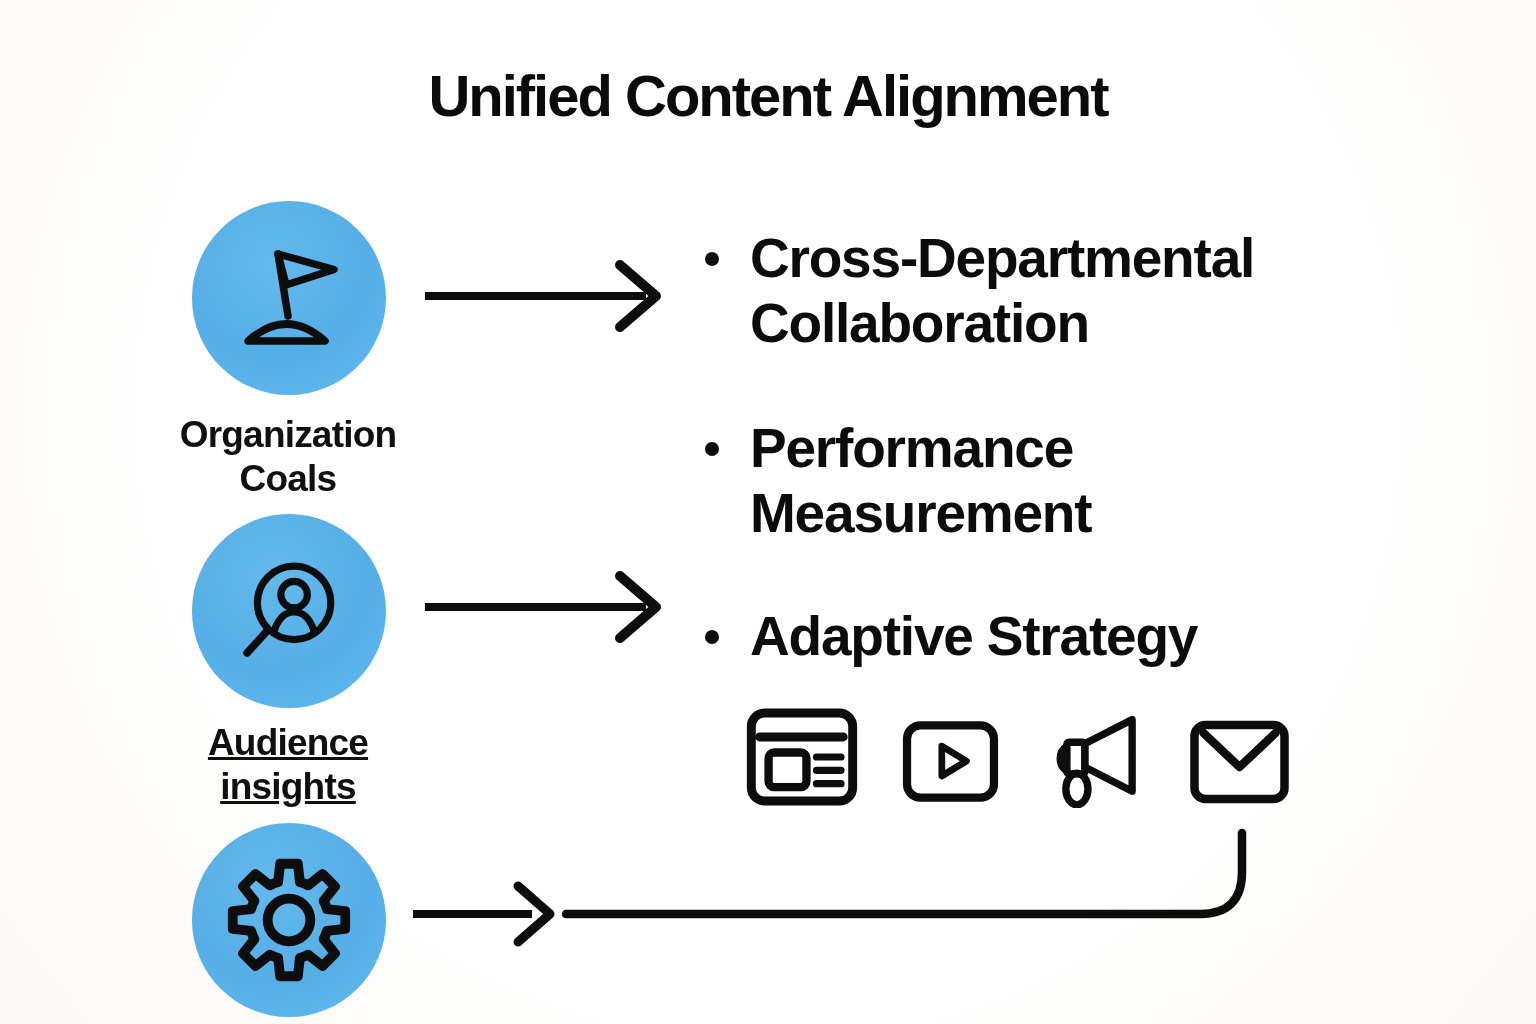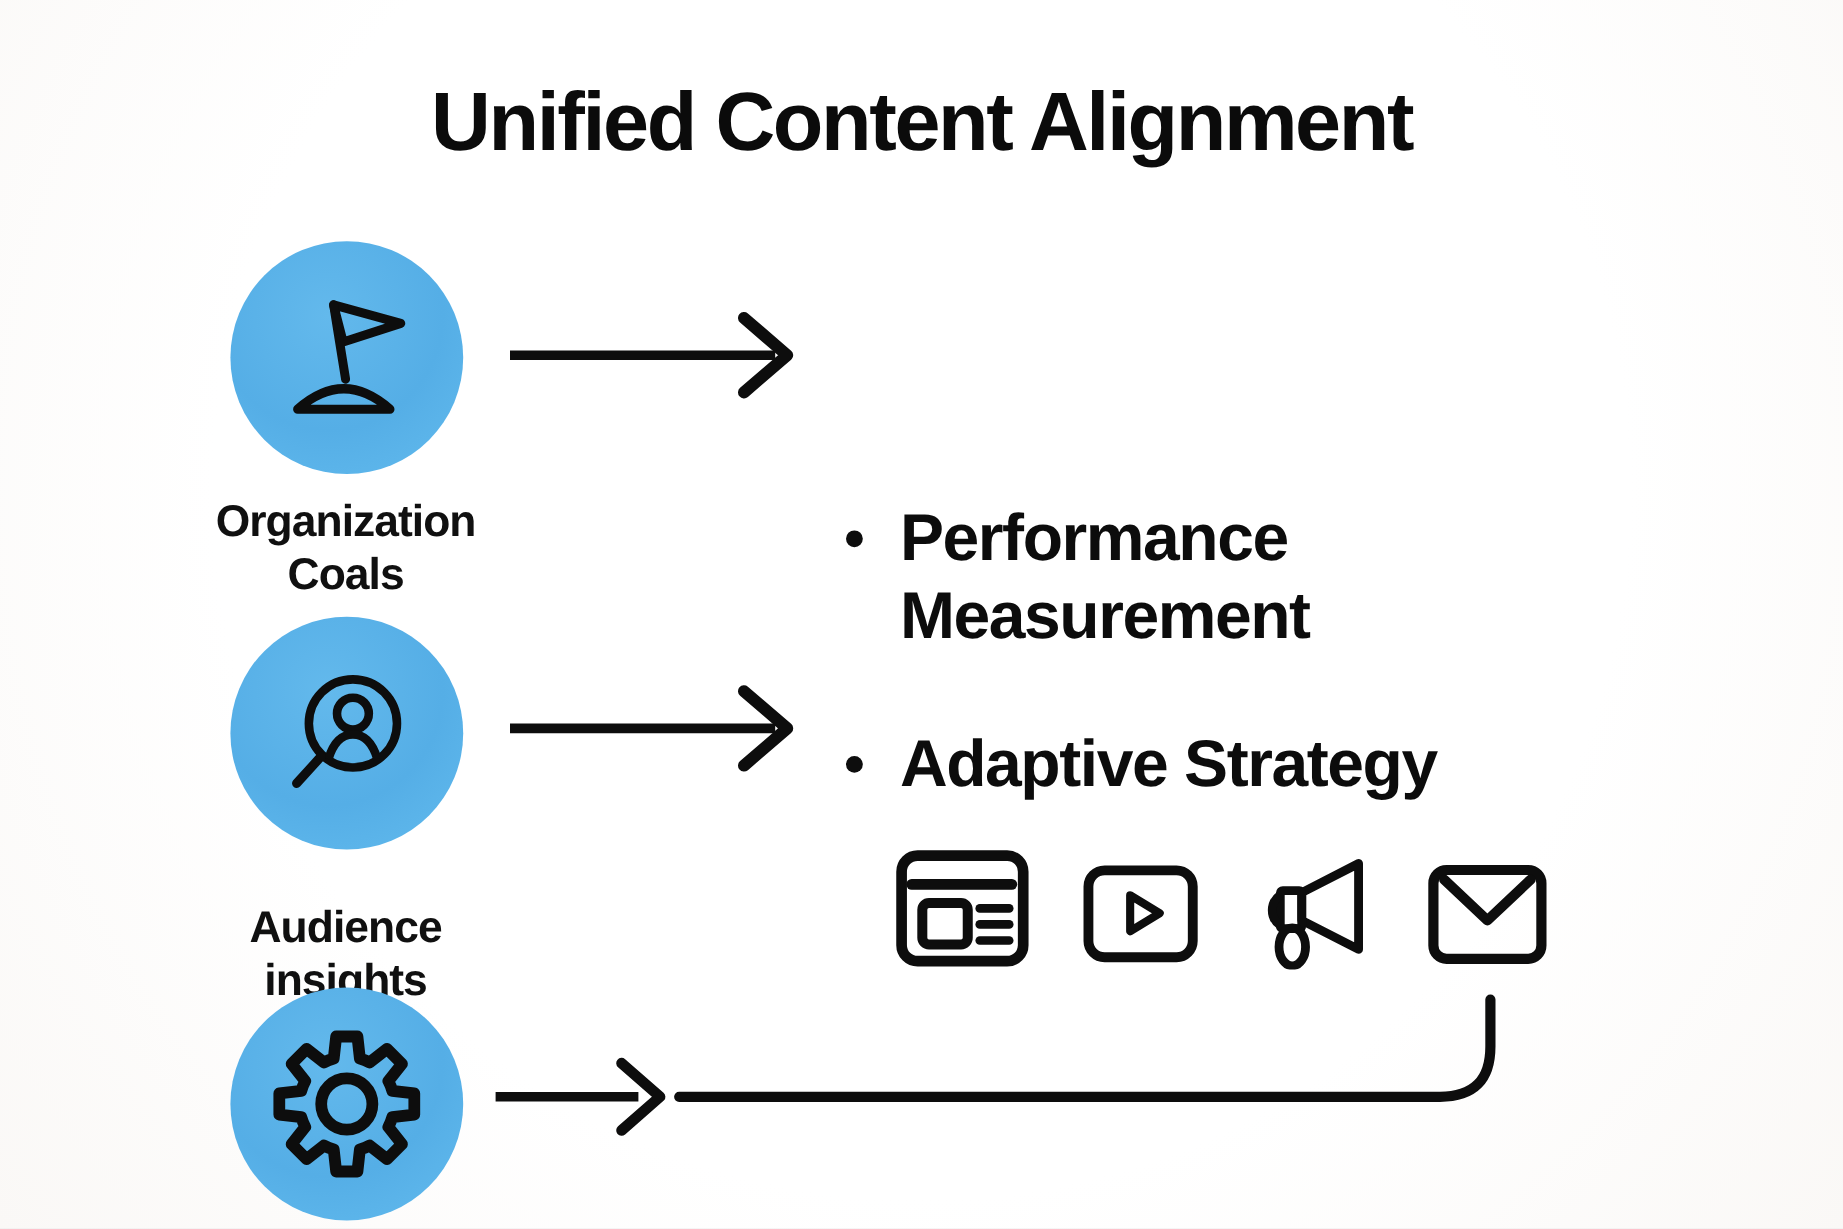--- a/index.html
+++ b/index.html
@@ -3,37 +3,37 @@
 <meta charset="utf-8">
 <style>
   html,body{margin:0;padding:0;background:#e8e8e8;}
   .canvas{
     position:relative;width:1536px;height:1024px;overflow:hidden;
     background:radial-gradient(circle at 50% 40%, #ffffff 60%, #faf8f6 100%);
     font-family:"Liberation Sans", sans-serif;color:#0d0d0d;
   }
   .title{
     position:absolute;top:62px;left:0;width:100%;margin:0;text-align:center;
-    font-size:69px;font-weight:bold;letter-spacing:-2px;color:#0b0b0b;
+    font-size:58px;font-weight:bold;letter-spacing:-2px;color:#0b0b0b;
   }
   .node-circle{
     position:absolute;width:194px;height:194px;border-radius:50%;
     background:radial-gradient(circle at 42% 32%, #63b9ec 0%, #55aee6 55%, #62bbee 100%);
     display:flex;align-items:center;justify-content:center;
   }
   .c1{left:192px;top:201px;}
   .c2{left:192px;top:514px;}
   .c3{left:192px;top:823px;}
   .node-label{
     position:absolute;left:118px;width:340px;text-align:center;
     font-size:37px;font-weight:bold;line-height:1.18;letter-spacing:-0.8px;
     white-space:pre-line;color:#101010;
   }
   .l1{top:413px;}
-  .l2{top:751px;}
+  .l2{top:721px;text-decoration:underline;}
   .overlay{position:absolute;left:0;top:0;width:1536px;height:1024px;pointer-events:none;}
   .bullet{position:absolute;display:flex;align-items:flex-start;}
   .b1{top:226px;left:705px;}
   .b2{top:416px;left:705px;}
   .b3{top:604px;left:705px;}
   .bullet-dot{
     flex:none;width:14px;height:14px;border-radius:50%;background:#0d0d0d;
     margin-top:26px;margin-right:31px;
   }
   .bullet-text{
@@ -99,20 +99,25 @@
         <path d="M620,576 L656,607 L620,638" stroke-width="10" stroke-linecap="round" stroke-linejoin="round"></path>
       </g>
       <g>
         <path d="M413,914 H532" stroke-width="8"></path>
         <path d="M518,886 L550,914 L518,942" stroke-width="9" stroke-linecap="round" stroke-linejoin="round"></path>
       </g>
       <path d="M566,914 H1200 Q1242,914 1242,872 V833" stroke-width="8.5" stroke-linecap="round"></path>
     </g>
   </svg>
 
+  <div class="bullet b1">
+    <span class="bullet-dot"></span>
+    <span class="bullet-text">Cross-Departmental
+Collaboration</span>
+  </div>
   <div class="bullet b3">
     <span class="bullet-dot"></span>
     <span class="bullet-text">Adaptive Strategy</span>
   </div>
   <div class="bullet b2">
     <span class="bullet-dot"></span>
     <span class="bullet-text">Performance
 Measurement</span>
   </div>
 

